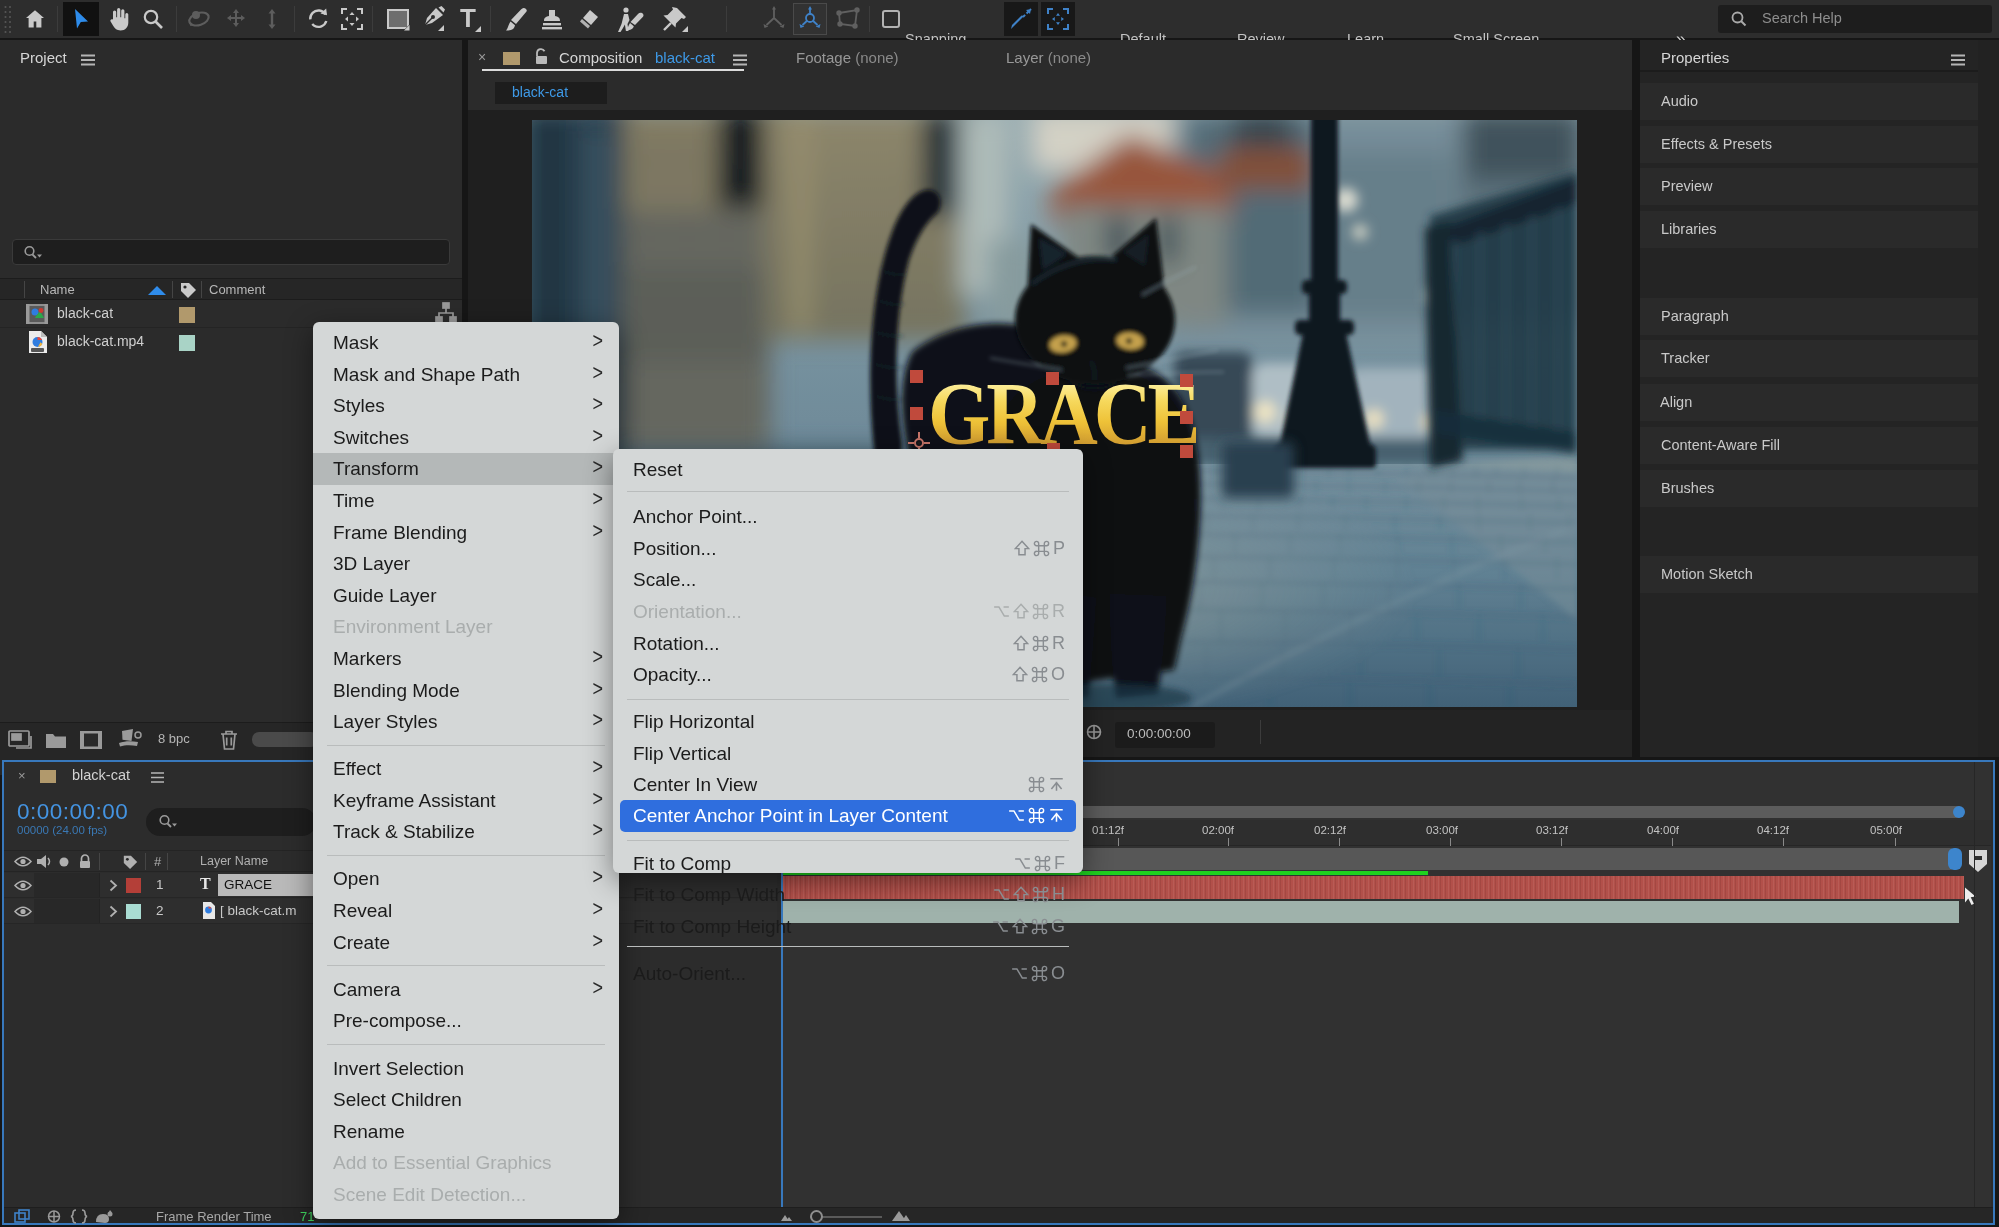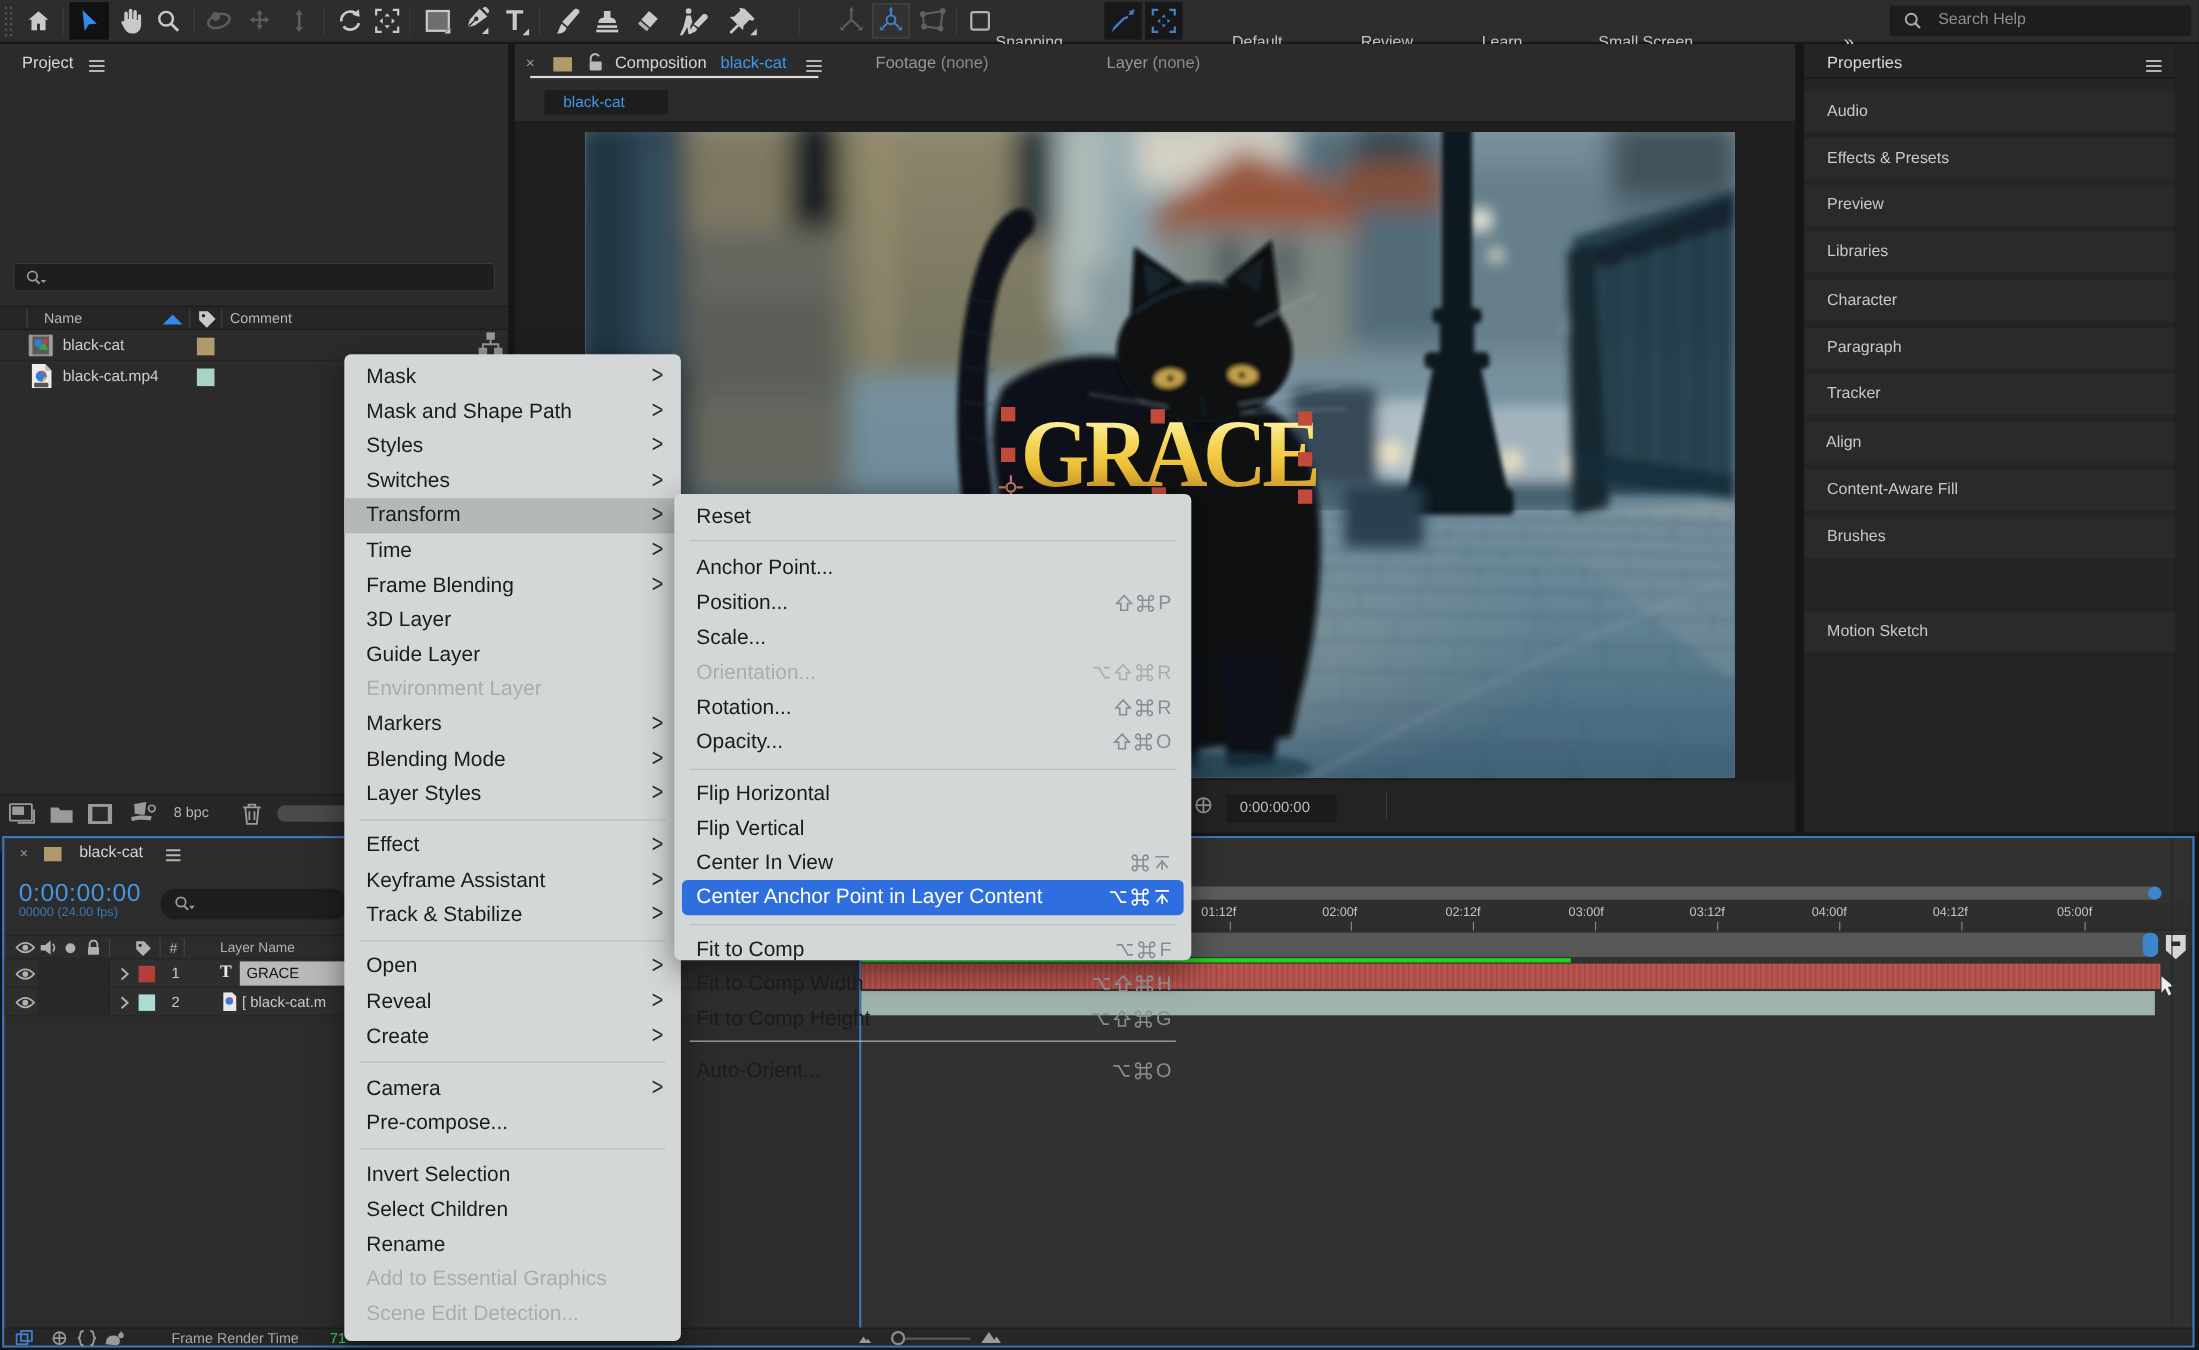--- a/index.html
+++ b/index.html
@@ -545,21 +545,20 @@
     <svg class="abs" style="left:310px;top:13px" width="16" height="14">
         <g stroke="#b5b5b5" stroke-width="1.8">
           <path d="M1 2.5h14M1 7h14M1 11.5h14"></path>
         </g>
       </svg>
     <div class="abs" style="left:0;top:30px;width:338px;height:2px;background:#1c1c1c"></div>
     <div class="propbar" style="top:43px;">Audio</div>
     <div class="propbar" style="top:128px;">Preview</div>
     <div class="propbar" style="top:86px;">Effects &amp; Presets</div>
     <div class="propbar" style="top:171px;">Libraries</div>
-    <div class="propbar" style="top:215px;">Character</div>
     <div class="propbar" style="top:258px;">Paragraph</div>
     <div class="propbar" style="top:300px;">Tracker</div>
     <div class="propbar" style="top:344px;padding-left:20px;">Align</div>
     <div class="propbar" style="top:387px;">Content-Aware Fill</div>
     <div class="propbar" style="top:430px;">Brushes</div>
     <div class="propbar" style="top:516px;">Motion Sketch</div>
   </div>
   <div id="rightstrip" class="abs"></div>
   <div id="timeline" class="panel">
 

